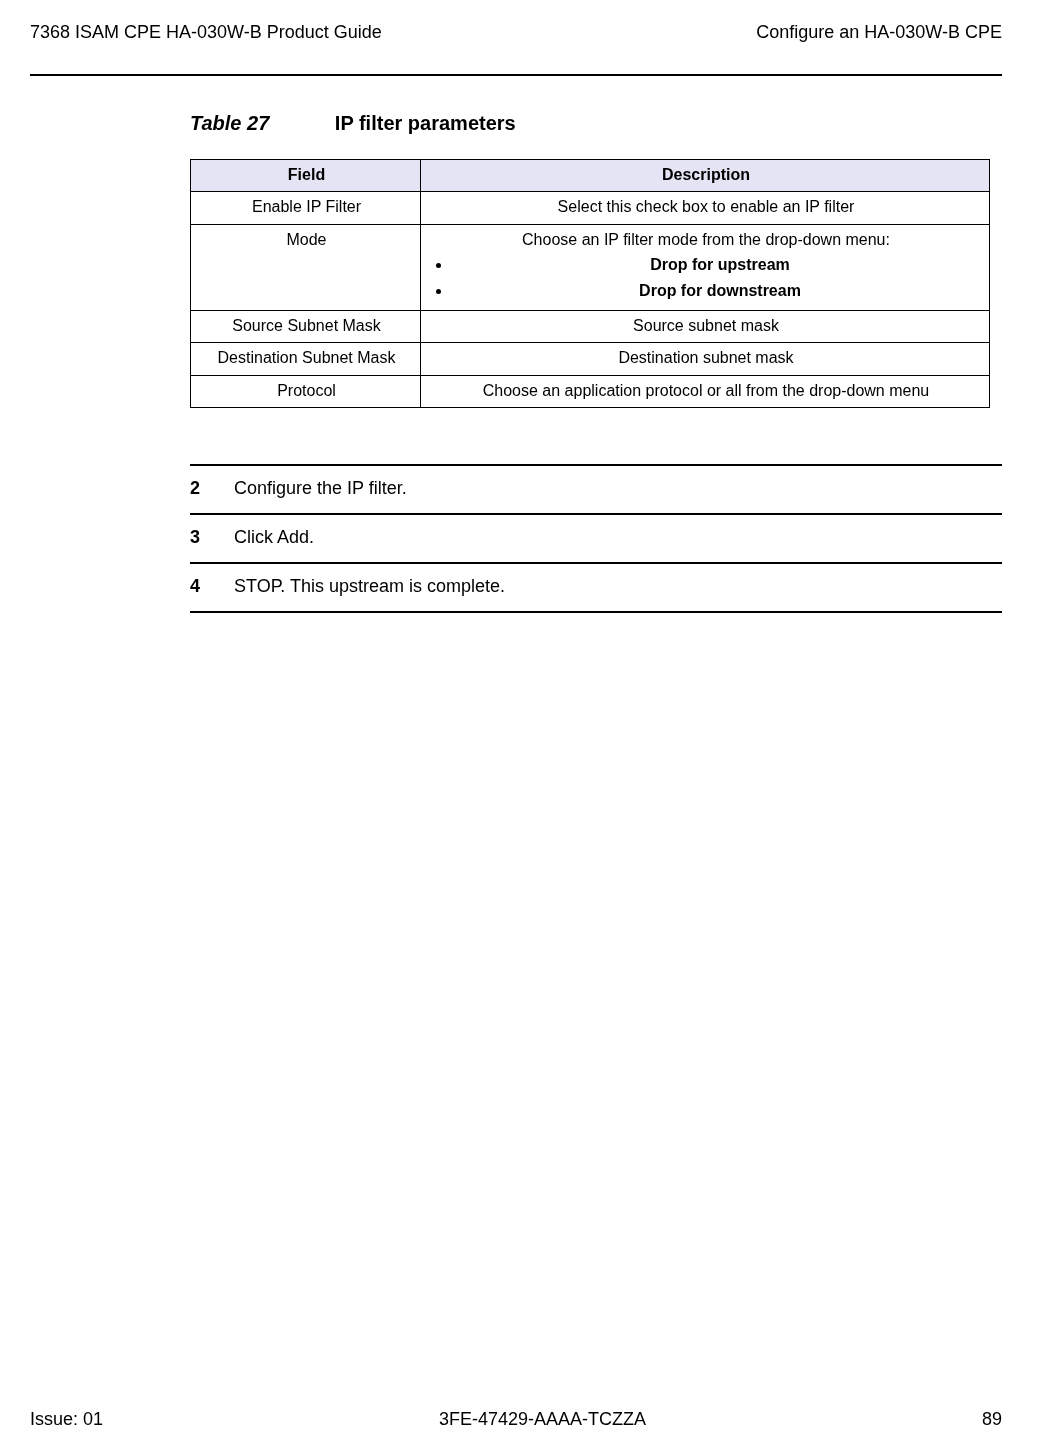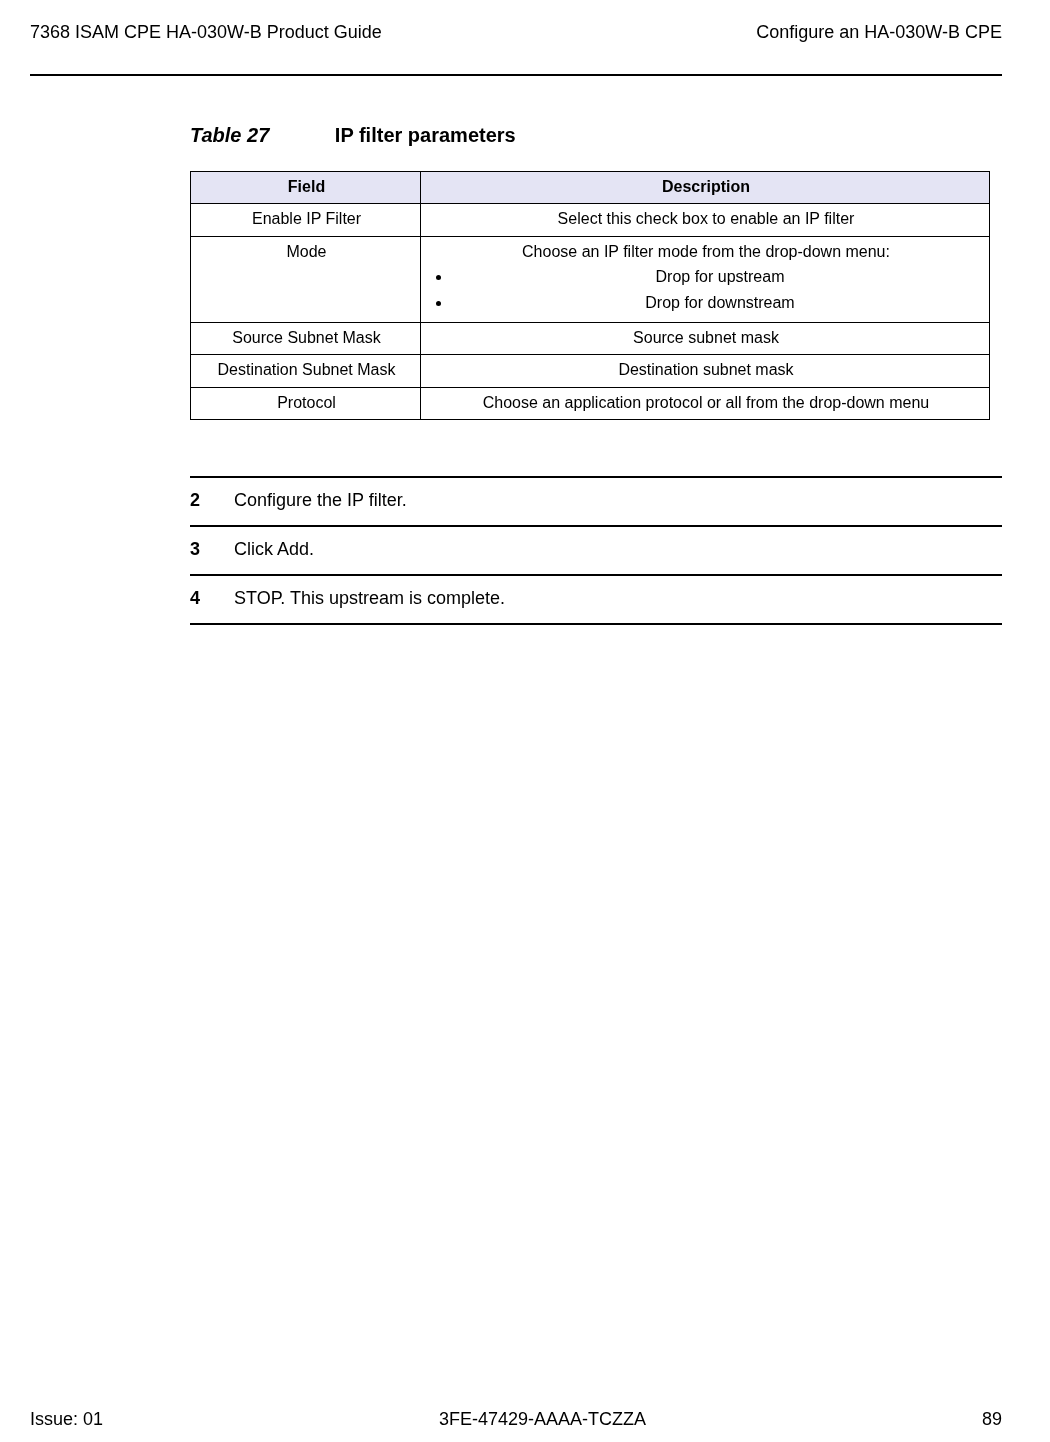--- a/index.html
+++ b/index.html
@@ -27,21 +27,21 @@
     font-size: 18px;
     line-height: 1.2;
   }
   .hr-thick {
     border: none;
     border-top: 2px solid #000;
     margin: 30px 0 0 0;
   }
   .content {
     margin-left: 160px;
-    margin-top: 48px;
+    margin-top: 36px;
   }
   .table-caption {
     font-size: 20px;
     margin-bottom: 24px;
   }
   .table-caption .tnum {
     font-style: italic;
     font-weight: bold;
     margin-right: 60px;
   }
@@ -65,20 +65,21 @@
     font-weight: bold;
   }
   table.param col.c1 { width: 230px; }
   table.param ul {
     margin: 2px 0 0 0;
     padding-left: 22px;
   }
   table.param ul li {
     margin: 2px 0;
     padding-left: 6px;
+    font-weight: bold;
   }
   table.param ul li::marker {
     font-size: 18px;
   }
   .steps {
     margin-top: 56px;
   }
   .step {
     border-top: 2px solid #000;
     padding: 12px 0 14px 0;

